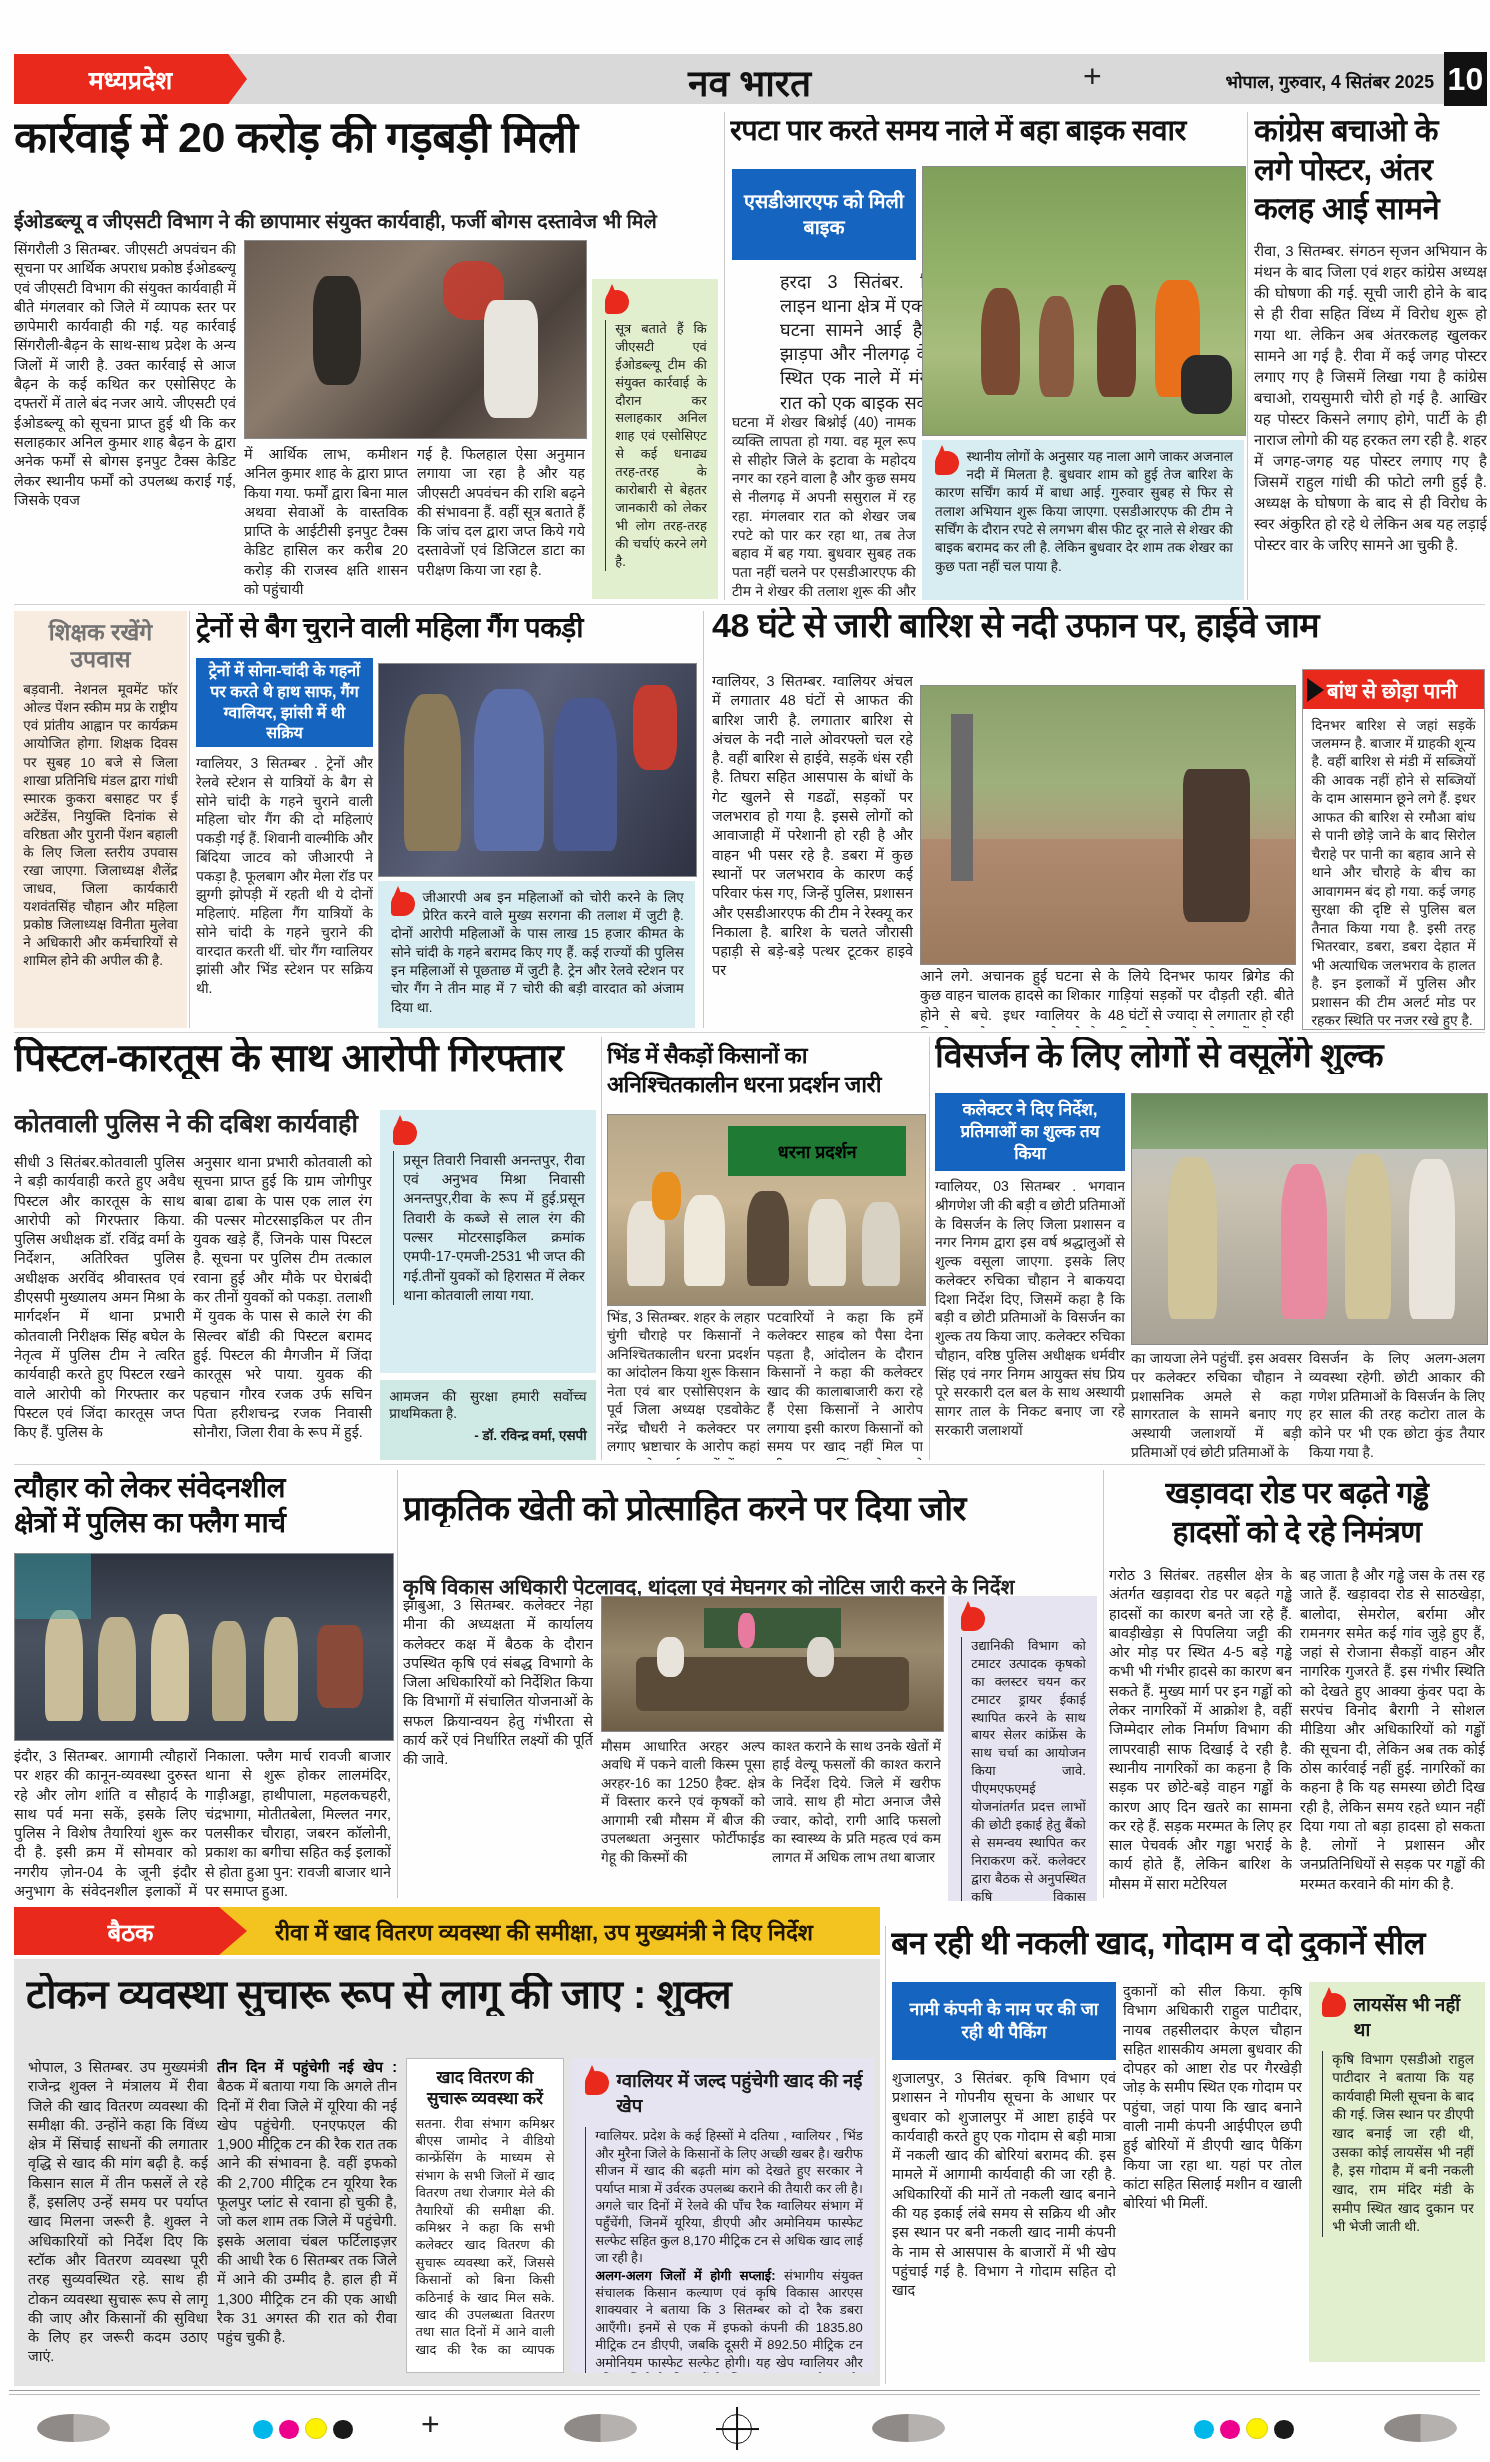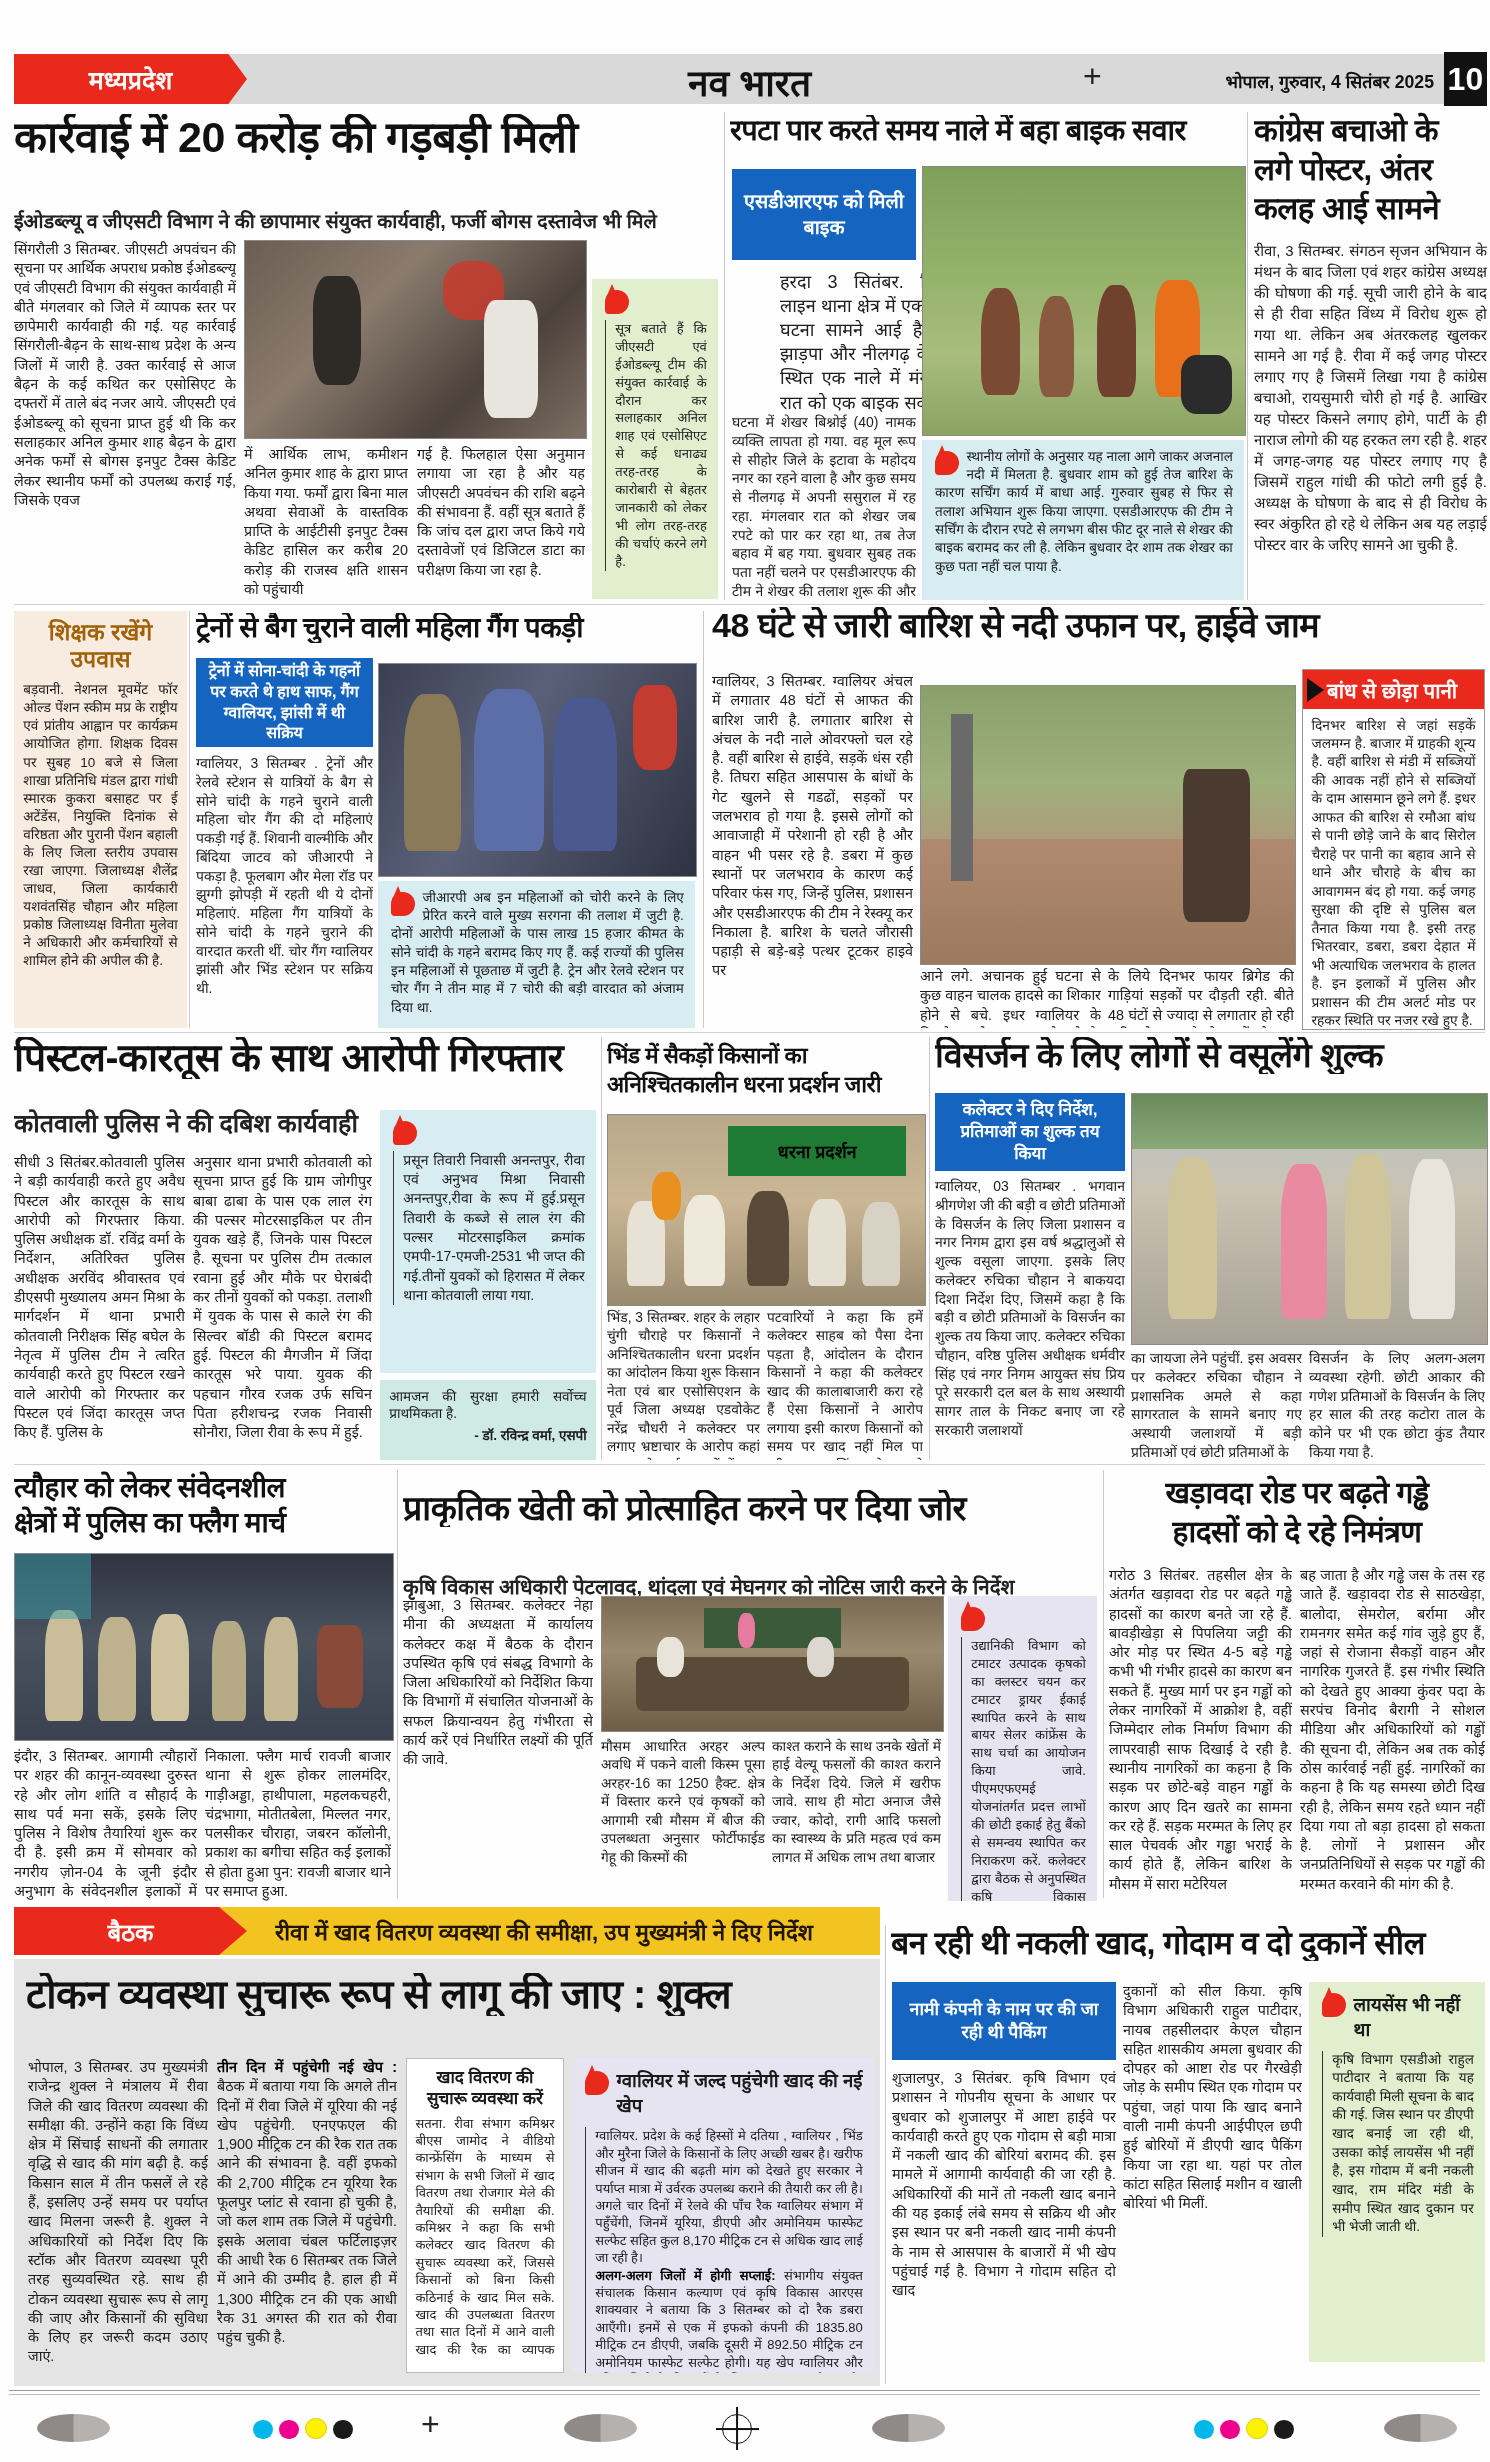--- a/index.html
+++ b/index.html
@@ -79,21 +79,21 @@
   <div class="abs vline" style="left:1247px;top:112px;height:488px;"></div>
   <div class="abs hlw" style="left:1254px;top:112px;width:233px;font-size:31px;line-height:1.25;">
     <div>कांग्रेस बचाओ के</div>
     <div>लगे पोस्टर, अंतर</div>
     <div>कलह आई सामने</div>
   </div>
   <div class="abs bd" style="left:1254px;top:240px;width:233px;height:359px;font-size:15px;line-height:1.4;">रीवा, 3 सितम्बर. संगठन सृजन अभियान के मंथन के बाद जिला एवं शहर कांग्रेस अध्यक्ष की घोषणा की गई. सूची जारी होने के बाद से ही रीवा सहित विंध्य में विरोध शुरू हो गया था. लेकिन अब अंतरकलह खुलकर सामने आ गई है. रीवा में कई जगह पोस्टर लगाए गए है जिसमें लिखा गया है कांग्रेस बचाओ, रायसुमारी चोरी हो गई है. आखिर यह पोस्टर किसने लगाए होगे, पार्टी के ही नाराज लोगो की यह हरकत लग रही है. शहर में जगह-जगह यह पोस्टर लगाए गए है जिसमें राहुल गांधी की फोटो लगी हुई है. अध्यक्ष के घोषणा के बाद से ही विरोध के स्वर अंकुरित हो रहे थे लेकिन अब यह लड़ाई पोस्टर वार के जरिए सामने आ चुकी है.</div>
 
   <div class="abs hline" style="left:14px;top:604px;width:1471px;"></div>
   <div class="abs" style="left:14px;top:611px;width:173px;height:417px;background:#f8ece1;box-sizing:border-box;padding:7.5px 9.3px;">
-    <div style="text-align:center;font-weight:bold;color:#a16207;font-size:23px;line-height:1.2;">
+    <div style="text-align:center;font-weight:bold;color:#737373;font-size:23px;line-height:1.2;">
       <div>शिक्षक रखेंगे</div>
       <div>उपवास</div>
     </div>
     <div class="bd" style="margin-top:7.5px;height:335px;font-size:13.5px;">बड़वानी. नेशनल मूवमेंट फॉर ओल्ड पेंशन स्कीम मप्र के राष्ट्रीय एवं प्रांतीय आह्वान पर कार्यक्रम आयोजित होगा. शिक्षक दिवस पर सुबह 10 बजे से जिला शाखा प्रतिनिधि मंडल द्वारा गांधी स्मारक कुकरा बसाहट पर ई अटेंडेंस, नियुक्ति दिनांक से वरिष्ठता और पुरानी पेंशन बहाली के लिए जिला स्तरीय उपवास रखा जाएगा. जिलाध्यक्ष शैलेंद्र जाधव, जिला कार्यकारी यशवंतसिंह चौहान और महिला प्रकोष्ठ जिलाध्यक्ष विनीता मुलेवा ने अधिकारी और कर्मचारियों से शामिल होने की अपील की है.</div>
   </div>
 
   <div class="abs vline" style="left:189px;top:611px;height:417px;"></div>
   <div class="abs hl" style="left:196px;top:613px;width:501px;font-size:28px;">ट्रेनों से बैग चुराने वाली महिला गैंग पकड़ी</div>
   <div class="abs bluebox" style="left:196px;top:658px;width:177px;height:89px;font-size:16px;">ट्रेनों में सोना-चांदी के गहनों पर करते थे हाथ साफ, गैंग ग्वालियर, झांसी में थी सक्रिय</div>
   <div class="abs bd" style="left:196px;top:754px;width:177px;height:274px;font-size:14px;">ग्वालियर, 3 सितम्बर . ट्रेनों और रेलवे स्टेशन से यात्रियों के बैग से सोने चांदी के गहने चुराने वाली महिला चोर गैंग की दो महिलाएं पकड़ी गई हैं. शिवानी वाल्मीकि और बिंदिया जाटव को जीआरपी ने पकड़ा है. फूलबाग और मेला रॉड पर झुग्गी झोपड़ी में रहती थी ये दोनों महिलाएं. महिला गैंग यात्रियों के सोने चांदी के गहने चुराने की वारदात करती थीं. चोर गैंग ग्वालियर झांसी और भिंड स्टेशन पर सक्रिय थी.</div>

